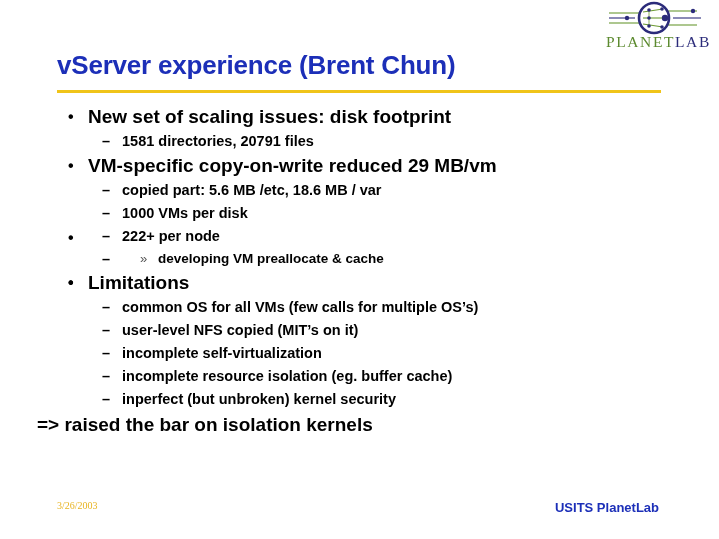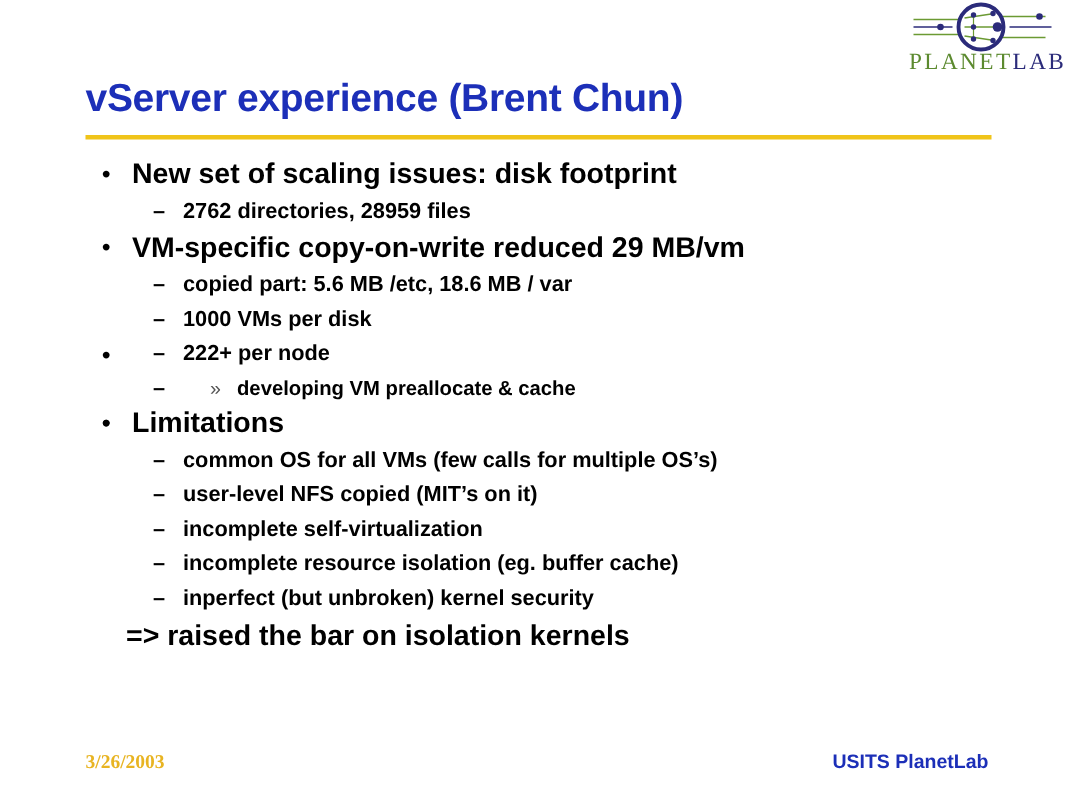--- a/index.html
+++ b/index.html
@@ -128,31 +128,31 @@
     font-size: 13px;
     font-weight: normal;
     color: #555;
   }
 
   
   .concl {
     font-size: 19px;
     font-weight: bold;
     line-height: 27px;
-    padding-left: 84px;
+    padding-left: 37px;
   }
 
   
   #footer-date {
     position: absolute;
     left: 57px;
     top: 500px;
     font-family: "Liberation Serif", serif;
-    font-size: 13px;
-    font-weight: bold;
+    font-size: 10px;
+    font-weight: normal;
     color: #e8b422;
   }
   #footer-center {
     position: absolute;
     left: 0;
     right: 0;
     top: 500px;
     text-align: right;
     font-size: 13px;
     font-weight: bold;
@@ -192,21 +192,21 @@
       <circle cx="57" cy="26" r="1.8" fill="#2b2b7a"></circle>
     </svg>
     <div id="logo-wordmark"><span class="wm-planet">PLANET</span><span class="wm-lab">LAB</span></div>
   </div>
 
   <div id="title">vServer experience (Brent Chun)</div>
   <div id="title-rule"></div>
 
   <div id="body">
       <div class="line lvl1"><span class="marker">•</span><span class="txt">New set of scaling issues: disk footprint</span></div>
-      <div class="line lvl2"><span class="marker">–</span><span class="txt">2762 directories, 28959 files</span></div>
+      <div class="line lvl2"><span class="marker">–</span><span class="txt">1581 directories, 20791 files</span></div>
       <div class="line lvl1"><span class="marker">•</span><span class="txt">VM-specific copy-on-write reduced 29 MB/vm</span></div>
       <div class="line lvl2"><span class="marker">–</span><span class="txt">copied part: 5.6 MB /etc,  18.6 MB / var</span></div>
       <div class="line lvl2"><span class="marker">–</span><span class="txt">1000 VMs per disk</span></div>
       <div class="line lvl1"><span class="marker">•</span></div>
       <div class="line lvl2"><span class="marker">–</span><span class="txt">222+ per node</span></div>
       <div class="line lvl2"><span class="marker">–</span></div>
       <div class="line lvl3"><span class="marker">»</span><span class="txt">developing VM preallocate &amp; cache</span></div>
       <div class="line lvl1"><span class="marker">•</span></div>
       <div class="line lvl1"><span class="marker">•</span><span class="txt">Limitations</span></div>
       <div class="line lvl2"><span class="marker">–</span><span class="txt">common OS for all  VMs  (few calls for multiple  OS’s)</span></div>

